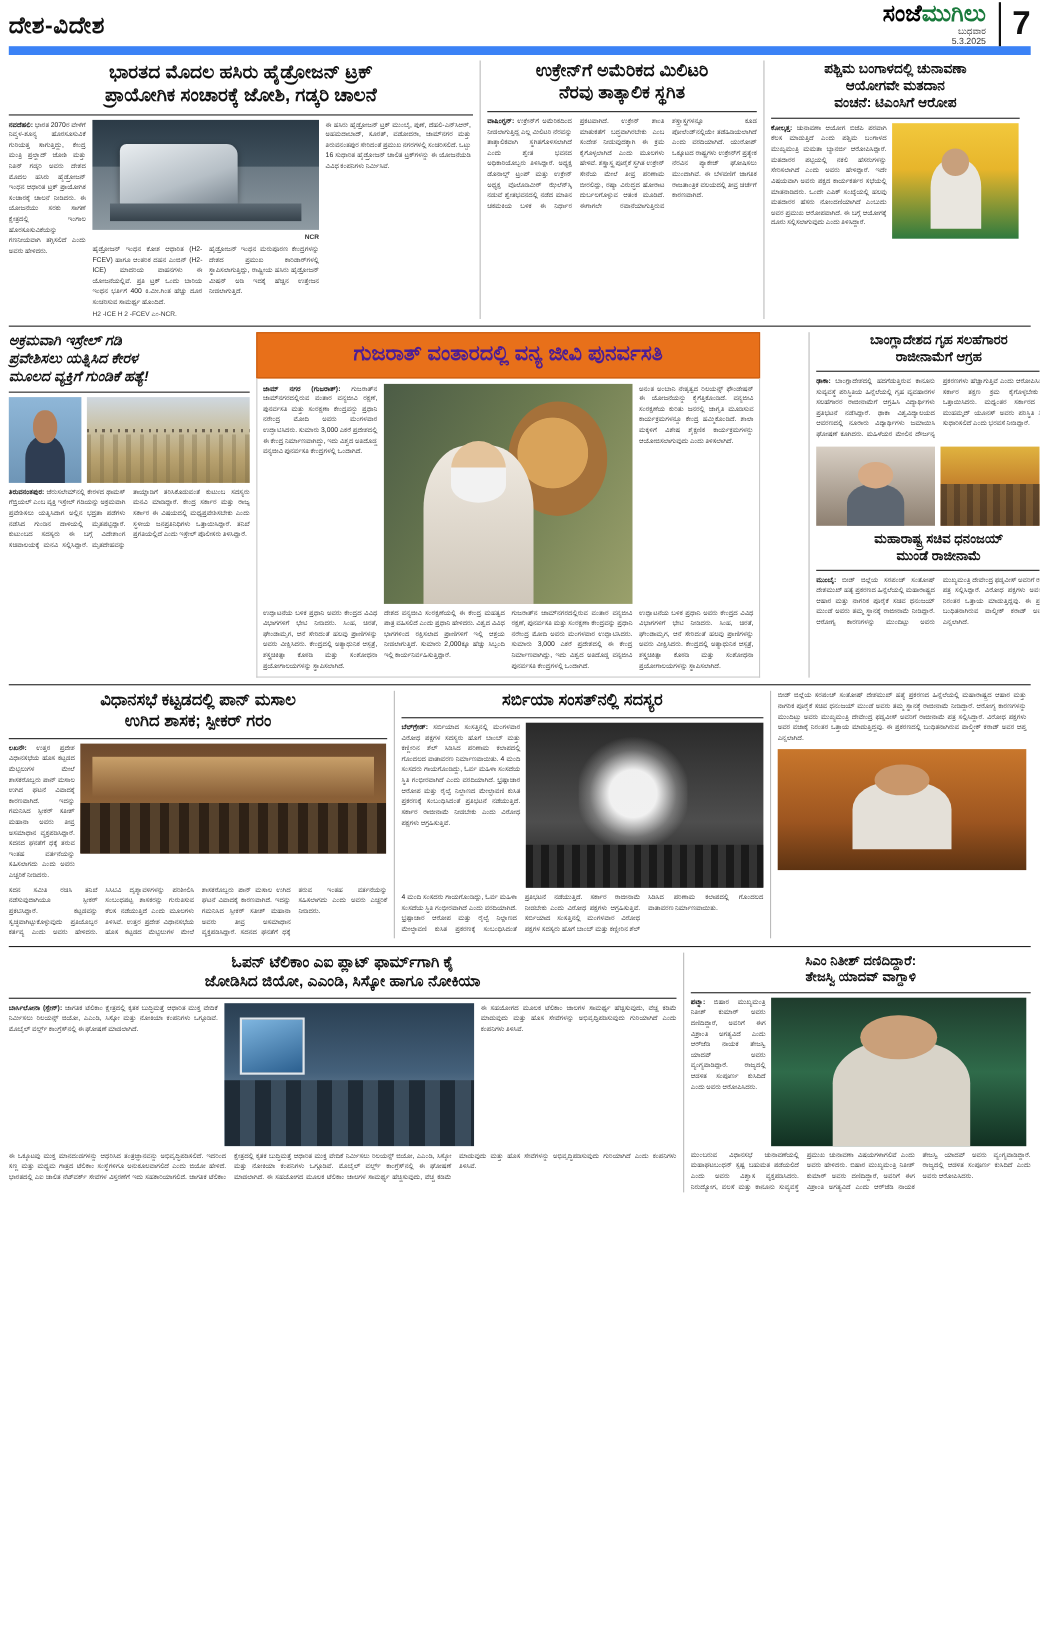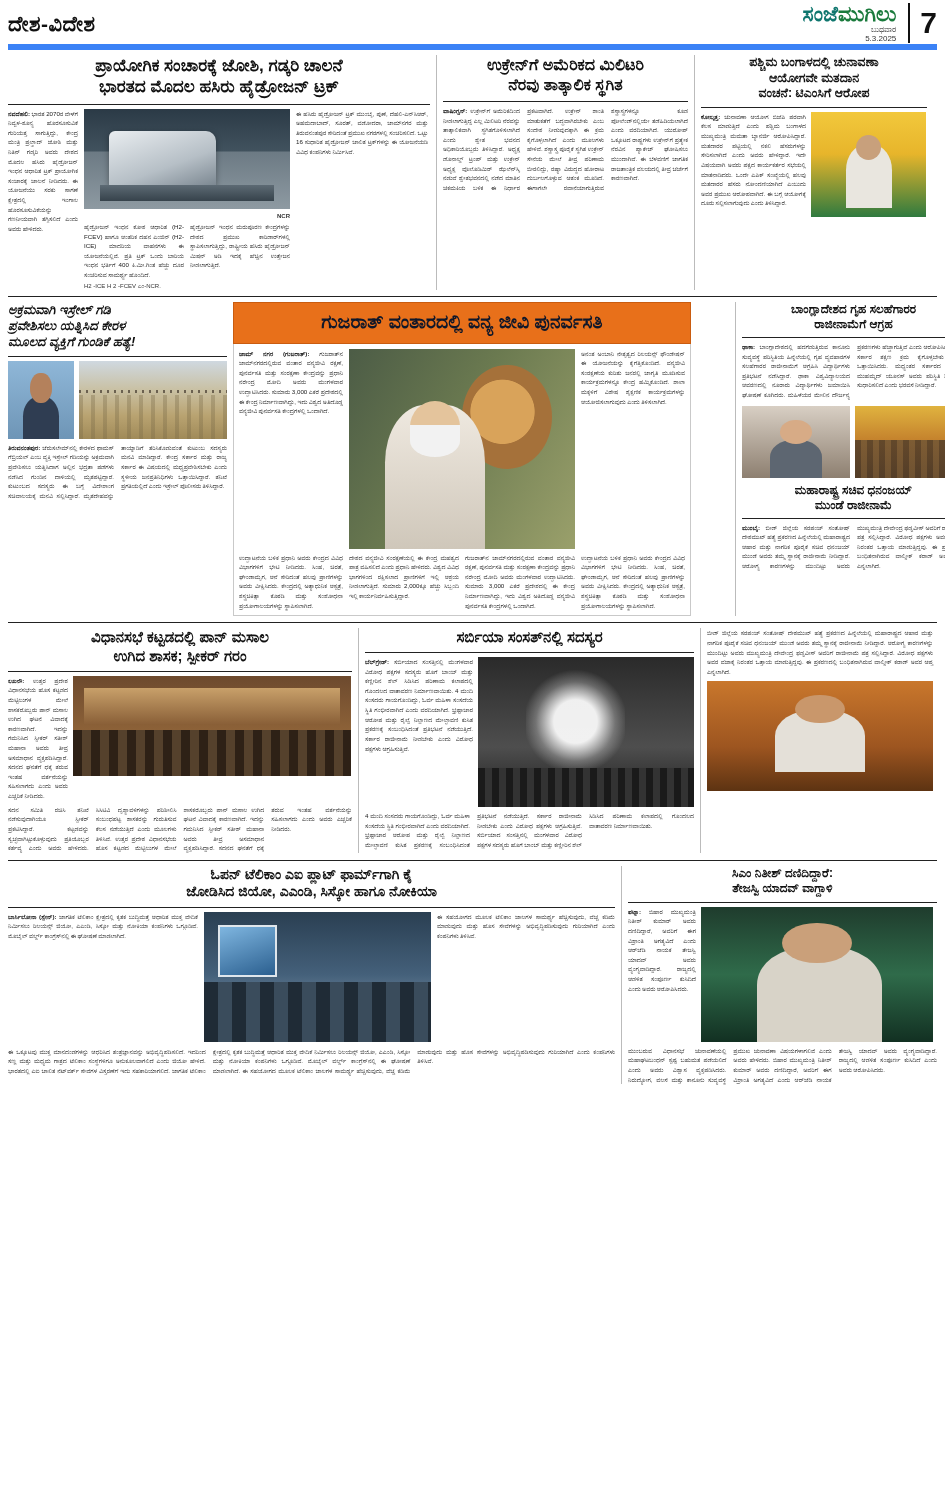--- a/index.html
+++ b/index.html
@@ -17,40 +17,40 @@
   .page {
     width: 945px; height: 1490px;
     position: relative;
     padding: 6px 8px;
   }
   
   .masthead {
     display: flex;
     align-items: stretch;
     justify-content: space-between;
-    border-bottom: 6px solid #3b82f6;
+    border-bottom: 8px solid #3b82f6;
     padding-bottom: 4px;
     height: 44px;
   }
   .masthead-left {
     font-size: 21px;
     font-weight: bold;
     letter-spacing: .5px;
     padding-top: 6px;
   }
   .masthead-right {
     display: flex;
     align-items: center;
     gap: 8px;
   }
   .logo-block { text-align: right; line-height: 1; }
   .logo-main {
     font-size: 21px; font-weight: bold;
   }
-  .logo-main .red { color: #0f766e; }
+  .logo-main .red { color: #000000; }
   .logo-main .grn { color: #1a7a3c; }
   .logo-sub { font-size: 8px; color: #333; margin-top: 2px; }
   .logo-date { font-size: 8px; color: #333; margin-top: 1px; }
   .page-num {
     font-size: 30px; font-weight: bold;
     border-left: 2px solid #111;
     padding-left: 10px; margin-left: 4px;
     line-height: 40px;
   }
   
@@ -74,21 +74,21 @@
   .cap { font-size: 6px; color: #333; line-height: 1.4; }
   .photo {
     position: relative;
     overflow: hidden;
     background: #b9c3c9;
     border: 0;
   }
   
   .band-orange {
     background: #e8701a;
-    color: #0f172a;
+    color: #4c1d95;
     text-align: center;
     padding: 7px 4px 8px;
     border: 1px solid #c95c10;
   }
   .band-orange .t1 { font-size: 19px; font-weight: bold; line-height: 1.3; }
   .vline { border-left: 1px solid #bbb; }
   
   .row { display: flex; }
   
   .ph-truck {
@@ -253,22 +253,22 @@
         <div class="logo-date">5.3.2025</div>
       </div>
       <div class="page-num">7</div>
     </div>
   </div>
 
   <div class="row" style="margin-top:5px;">
 
     <div style="width:428px; padding-right:6px;">
       <div class="hl" style="font-size:17px;">
+        <div>ಭಾರತದ ಮೊದಲ ಹಸಿರು ಹೈಡ್ರೋಜನ್ ಟ್ರಕ್</div>
         <div>ಪ್ರಾಯೋಗಿಕ ಸಂಚಾರಕ್ಕೆ ಜೋಶಿ, ಗಡ್ಕರಿ ಚಾಲನೆ</div>
-        <div>ಭಾರತದ ಮೊದಲ ಹಸಿರು ಹೈಡ್ರೋಜನ್ ಟ್ರಕ್</div>
       </div>
       <div class="rule" style="margin:6px 0 4px;"></div>
       <div class="row" style="gap:6px;">
         <div style="width:70px;">
           <div class="body-txt">
             <span class="lead">ನವದೆಹಲಿ:</span>
             <span>ಭಾರತ 2070ರ ವೇಳೆಗೆ ನಿವ್ವಳ-ಶೂನ್ಯ ಹೊರಸೂಸುವಿಕೆ ಗುರಿಯತ್ತ ಸಾಗುತ್ತಿದ್ದು, ಕೇಂದ್ರ ಮಂತ್ರಿ ಪ್ರಲ್ಹಾದ್ ಜೋಶಿ ಮತ್ತು ನಿತಿನ್ ಗಡ್ಕರಿ ಅವರು ದೇಶದ ಮೊದಲ ಹಸಿರು ಹೈಡ್ರೋಜನ್ ಇಂಧನ ಆಧಾರಿತ ಟ್ರಕ್ ಪ್ರಾಯೋಗಿಕ ಸಂಚಾರಕ್ಕೆ ಚಾಲನೆ ನೀಡಿದರು. ಈ ಯೋಜನೆಯು ಸರಕು ಸಾಗಣೆ ಕ್ಷೇತ್ರದಲ್ಲಿ ಇಂಗಾಲ ಹೊರಸೂಸುವಿಕೆಯನ್ನು ಗಣನೀಯವಾಗಿ ತಗ್ಗಿಸಲಿದೆ ಎಂದು ಅವರು ಹೇಳಿದರು.</span>
           </div>
         </div>
         <div style="width:206px;">

